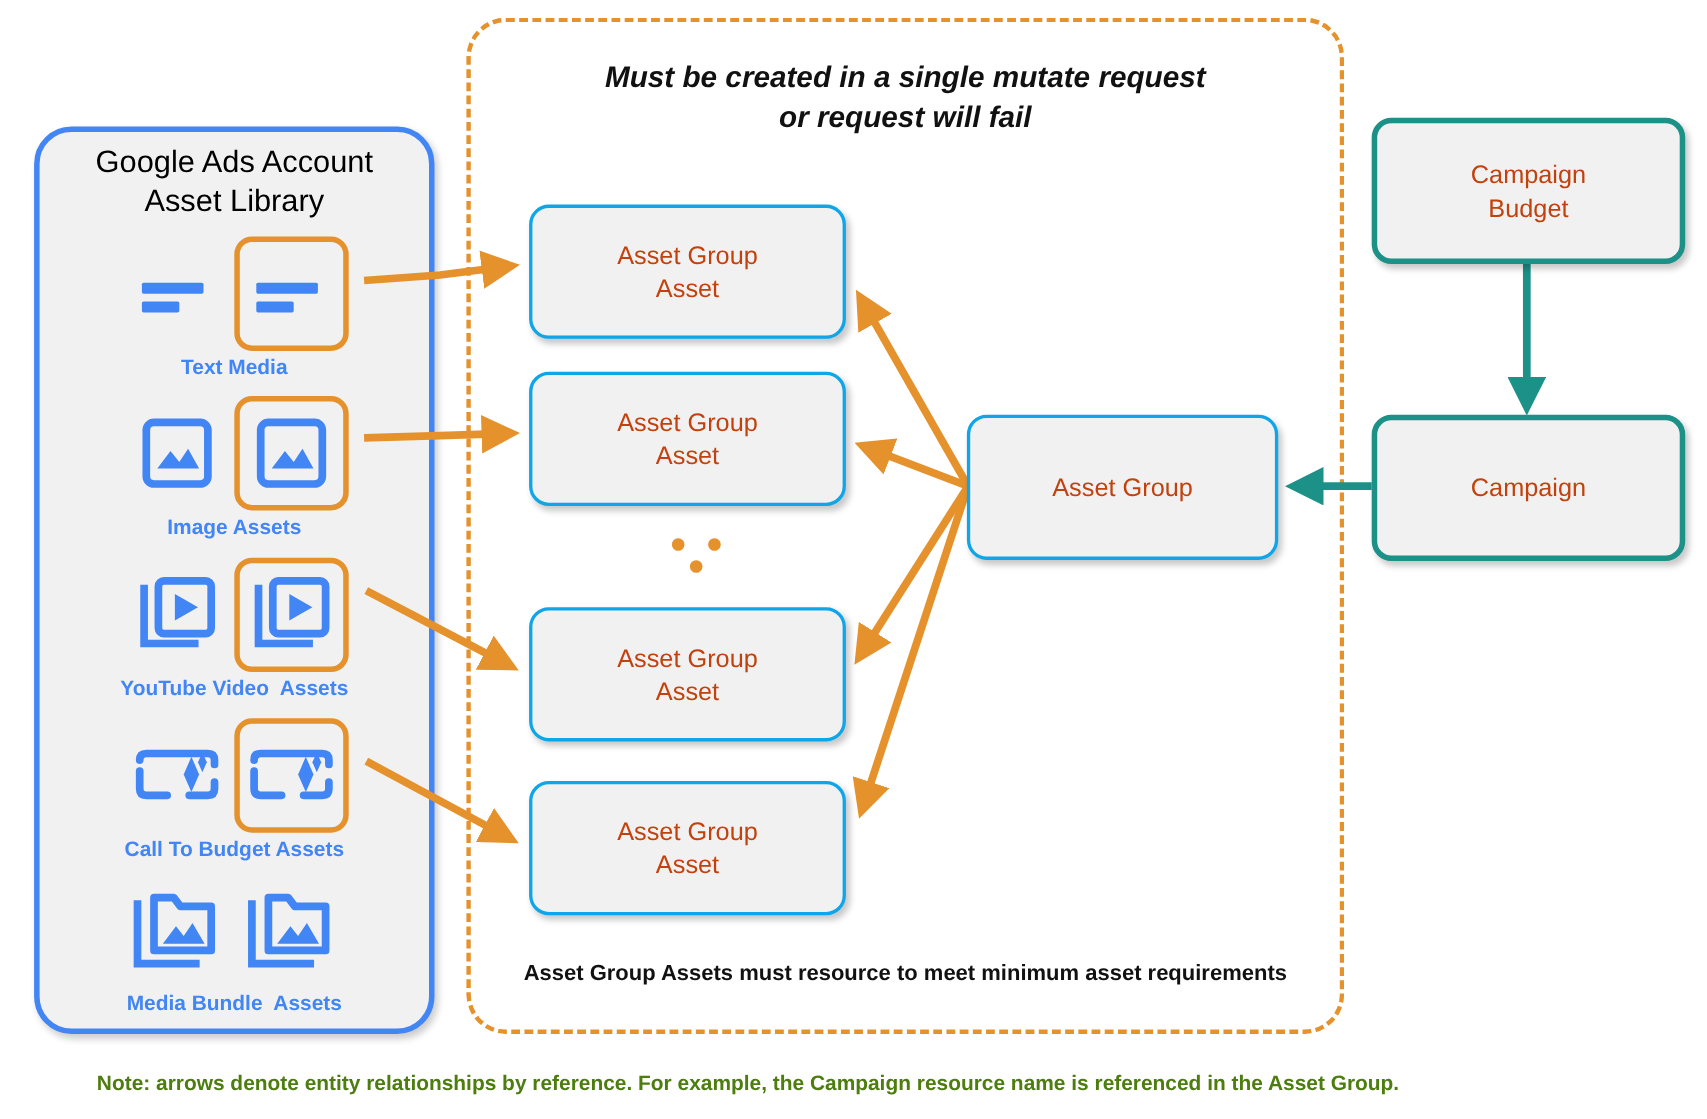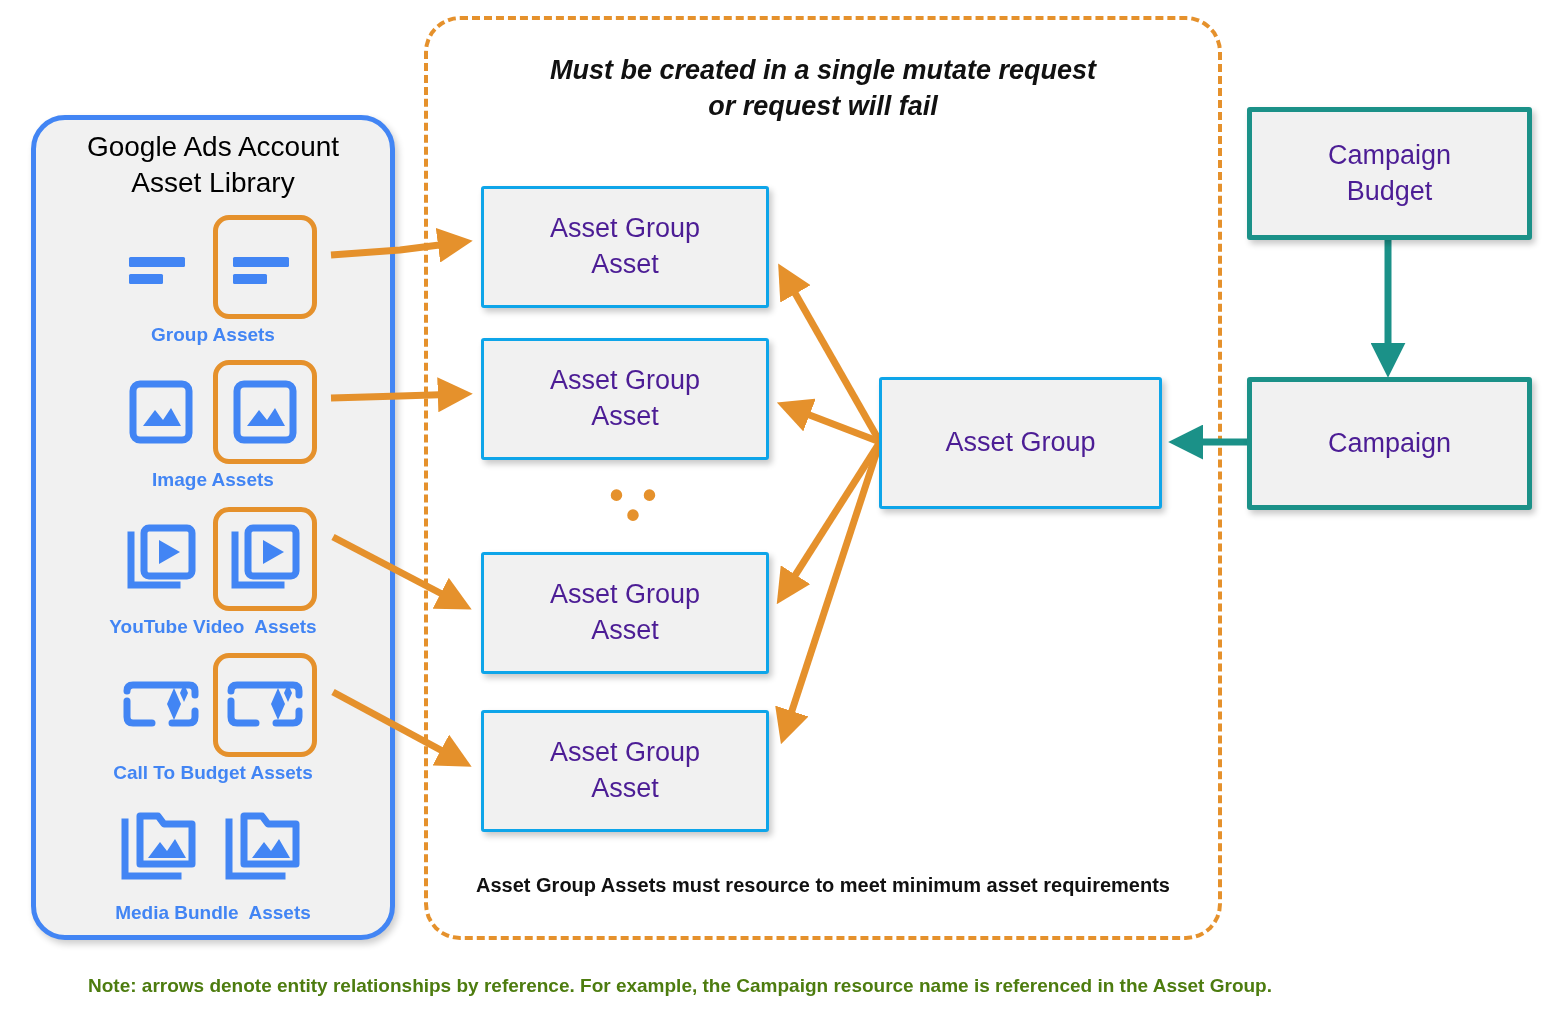--- a/index.html
+++ b/index.html
@@ -15,28 +15,28 @@
     width: 1552px;
     height: 1017px;
     background: #ffffff;
     overflow: hidden;
   }
 
   
   .node {
     position: absolute;
     background: #f1f1f1;
-    border-radius: 3px;
+    border-radius: 18px;
     box-sizing: border-box;
     display: flex;
     align-items: center;
     justify-content: center;
     text-align: center;
-    color: #4c1d95;
-    font-size: 27px;
+    color: #c2410c;
+    font-size: 23px;
     font-weight: 500;
     line-height: 1.32;
     box-shadow: 3px 4px 6px rgba(0,0,0,0.22);
     white-space: pre-line;
   }
   .node.orange { border: 3px solid #0ea5e9; }
   .node.teal   { border: 5px solid #1b9188; }
 
   
   #sidebar {
@@ -182,21 +182,21 @@
             <rect x="4" y="31" width="34" height="10" rx="1.5" fill="#4285f4"></rect>
           </svg>
         </div>
         <div class="icon-slot ringed">
           <svg width="72" height="48" viewBox="0 0 72 48">
             <rect x="4" y="14" width="56" height="10" rx="1.5" fill="#4285f4"></rect>
             <rect x="4" y="31" width="34" height="10" rx="1.5" fill="#4285f4"></rect>
           </svg>
         </div>
       </div>
-      <div class="asset-label">Group Assets</div>
+      <div class="asset-label">Text Media</div>
     </div>
 
     <div class="asset-row" style="top:240px;">
       <div class="asset-icons">
         <div class="icon-slot">
           <svg width="66" height="66" viewBox="0 0 66 66">
             <rect x="5" y="5" width="56" height="56" rx="7" fill="none" stroke="#4285f4" stroke-width="7"></rect>
             <path d="M15 47 L27 31 L35 41 L43 29 L53 47 Z" fill="#4285f4"></path>
           </svg>
         </div>

